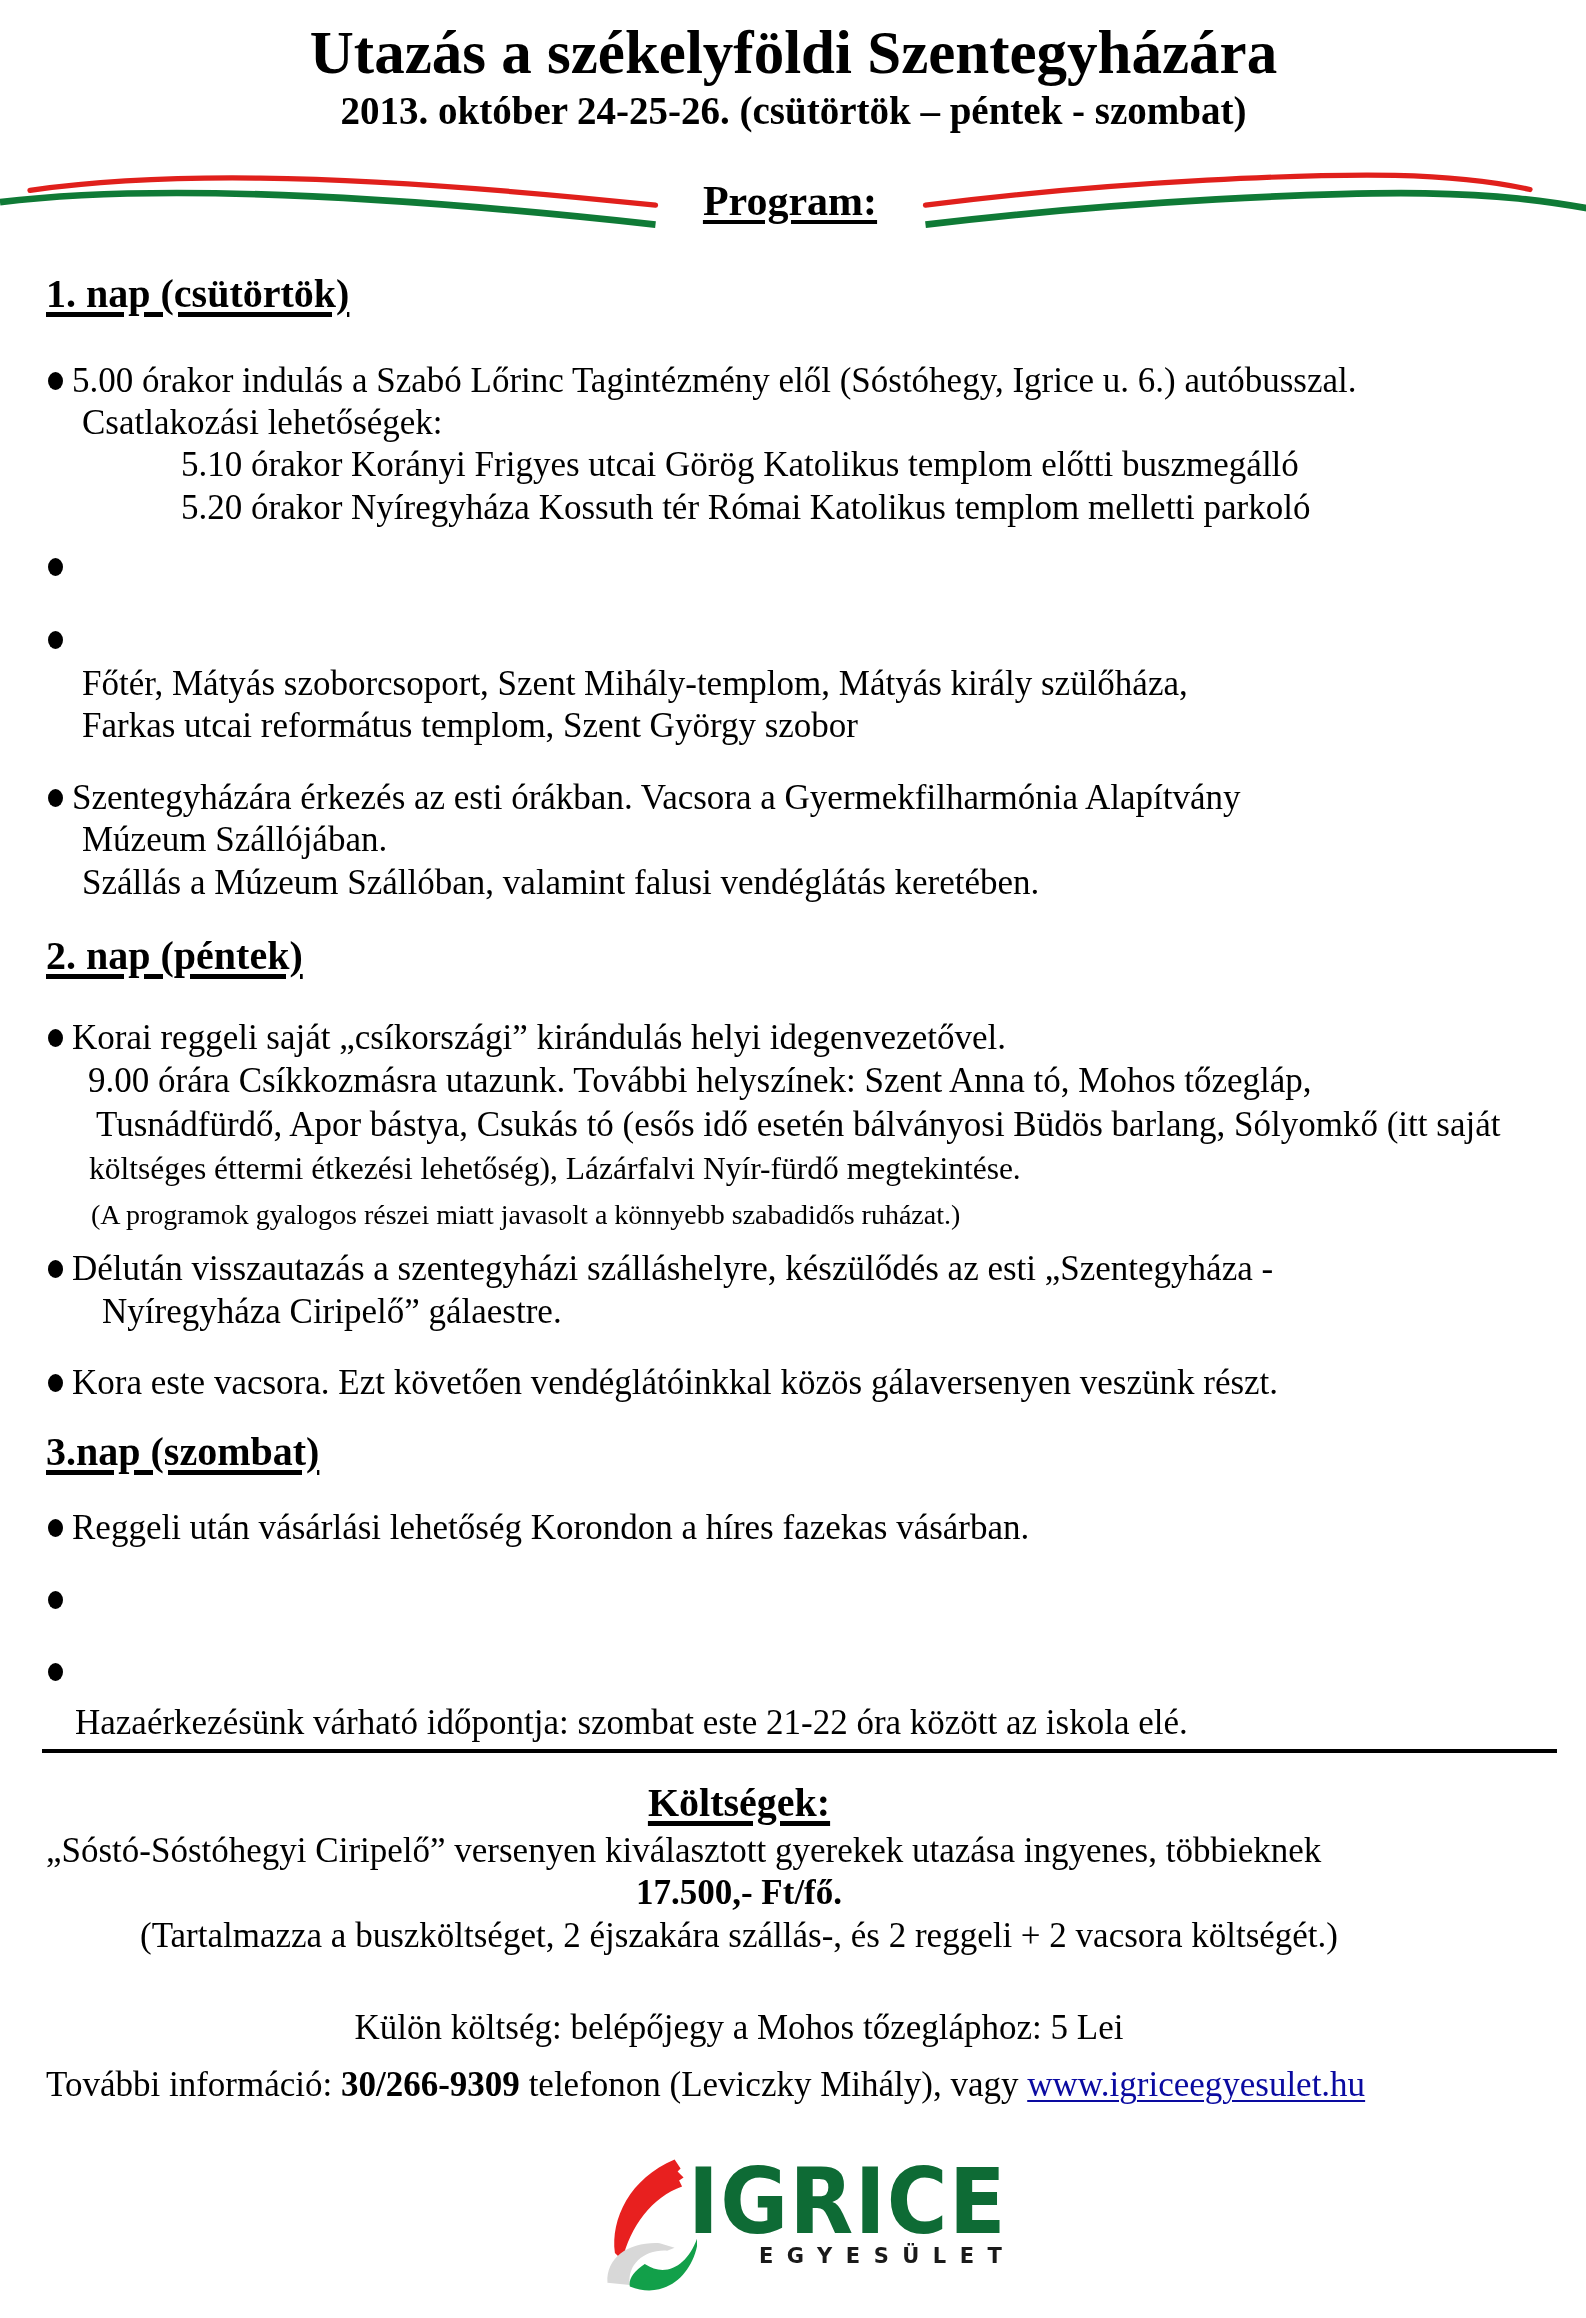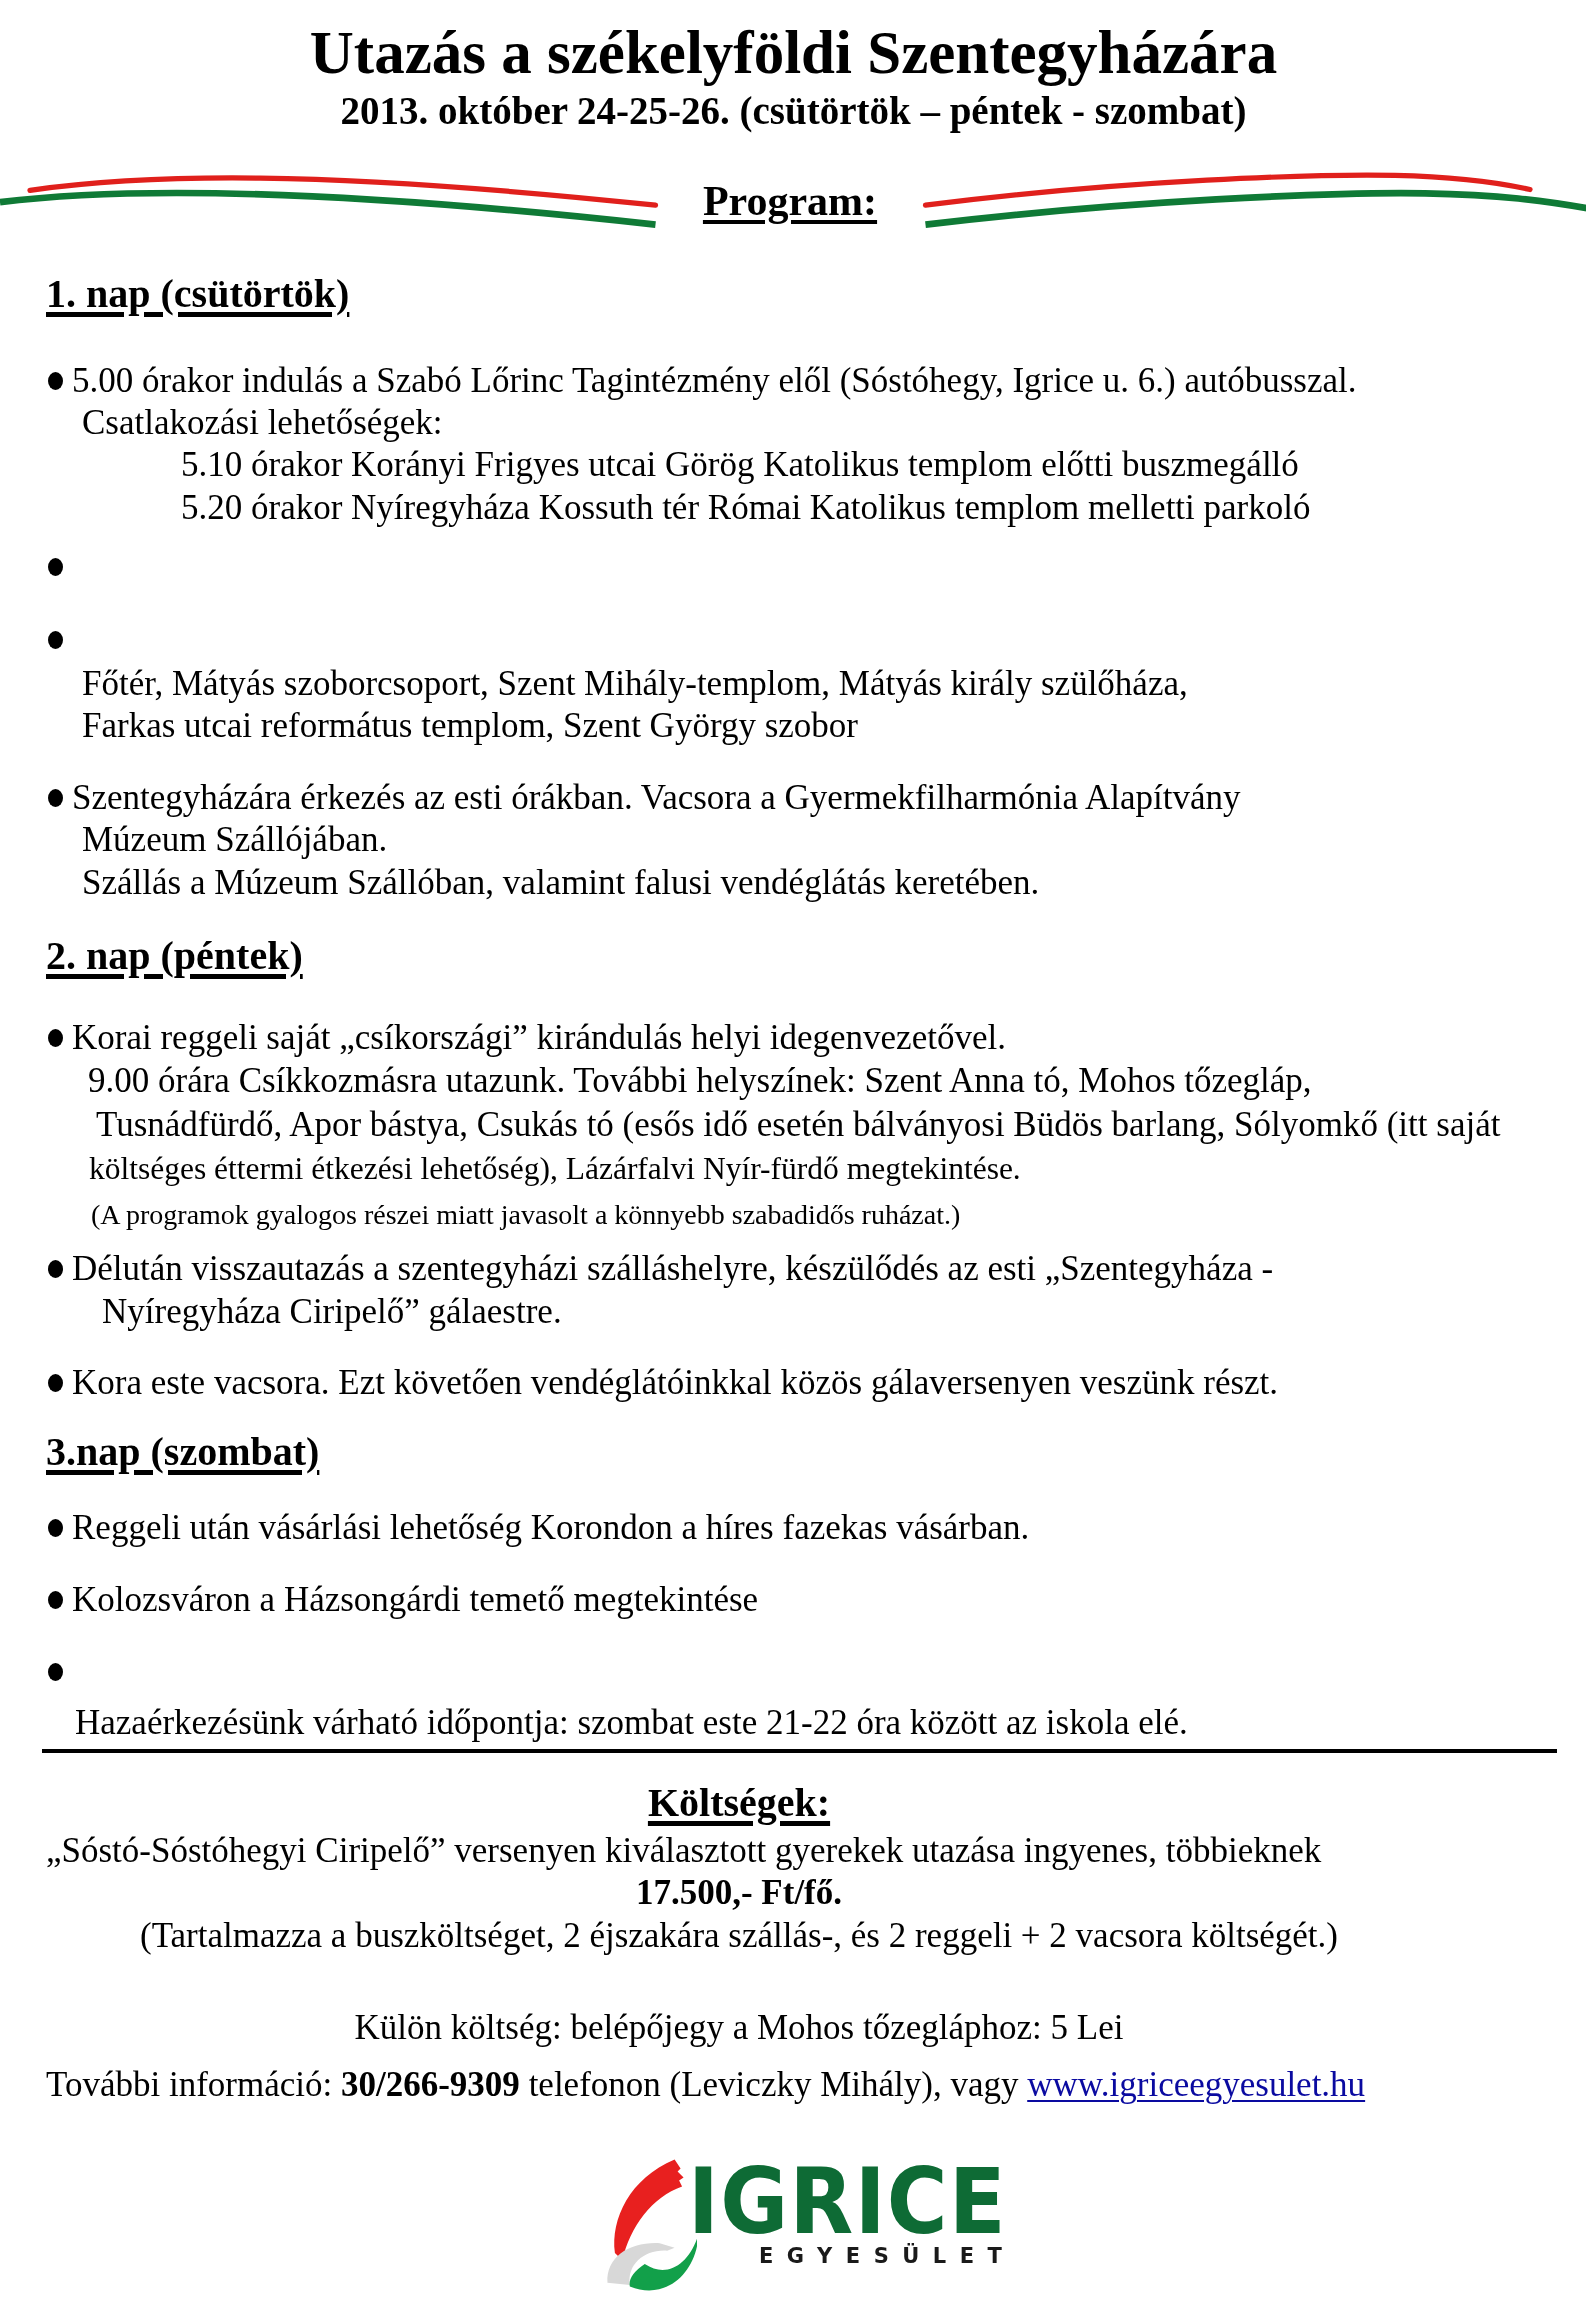--- a/index.html
+++ b/index.html
@@ -64,21 +64,21 @@
 <div class="abs smaller" style="left:91px; top:1198px;">(A programok gyalogos részei miatt javasolt a könnyebb szabadidős ruházat.)</div>
 
 <div class="abs line" style="left:48px; top:1248px;"><span class="bullet"></span><span>Délután visszautazás a szentegyházi szálláshelyre, készülődés az esti „Szentegyháza -</span></div>
 <div class="abs line" style="left:102px; top:1291px;">Nyíregyháza Ciripelő” gálaestre.</div>
 
 <div class="abs line" style="left:48px; top:1362px;"><span class="bullet"></span><span>Kora este vacsora. Ezt követően vendéglátóinkkal közös gálaversenyen veszünk részt.</span></div>
 
 <div class="abs day" style="top:1429px;">3.nap (szombat)</div>
 
 <div class="abs line" style="left:48px; top:1507px;"><span class="bullet"></span><span>Reggeli után vásárlási lehetőség Korondon a híres fazekas vásárban.</span></div>
-<div class="abs line" style="left:48px; top:1579px;"><span class="bullet"></span><span>Kolozsváron a Házsongárdi temető megtekintése</span></div>
+<div class="abs line" style="left:48px; top:1579px;"><span class="bullet"></span></div>
 <div class="abs line" style="left:48px; top:1651px;"><span class="bullet"></span></div>
 <div class="abs line" style="left:75px; top:1702px;">Hazaérkezésünk várható időpontja: szombat este 21-22 óra között az iskola elé.</div>
 
 <div class="rule"></div>
 
 <div class="abs center costs-title" style="top:1780px;"><span>Költségek:</span></div>
 <div class="abs line" style="left:46px; top:1830px;">„Sóstó-Sóstóhegyi Ciripelő” versenyen kiválasztott gyerekek utazása ingyenes, többieknek</div>
 <div class="abs center line bold" style="top:1872px;">17.500,- Ft/fő.</div>
 <div class="abs center line" style="top:1915px;">(Tartalmazza a buszköltséget, 2 éjszakára szállás-, és 2 reggeli + 2 vacsora költségét.)</div>
 <div class="abs center line" style="top:2007px;">Külön költség: belépőjegy a Mohos tőzegláphoz:  5 Lei</div>

